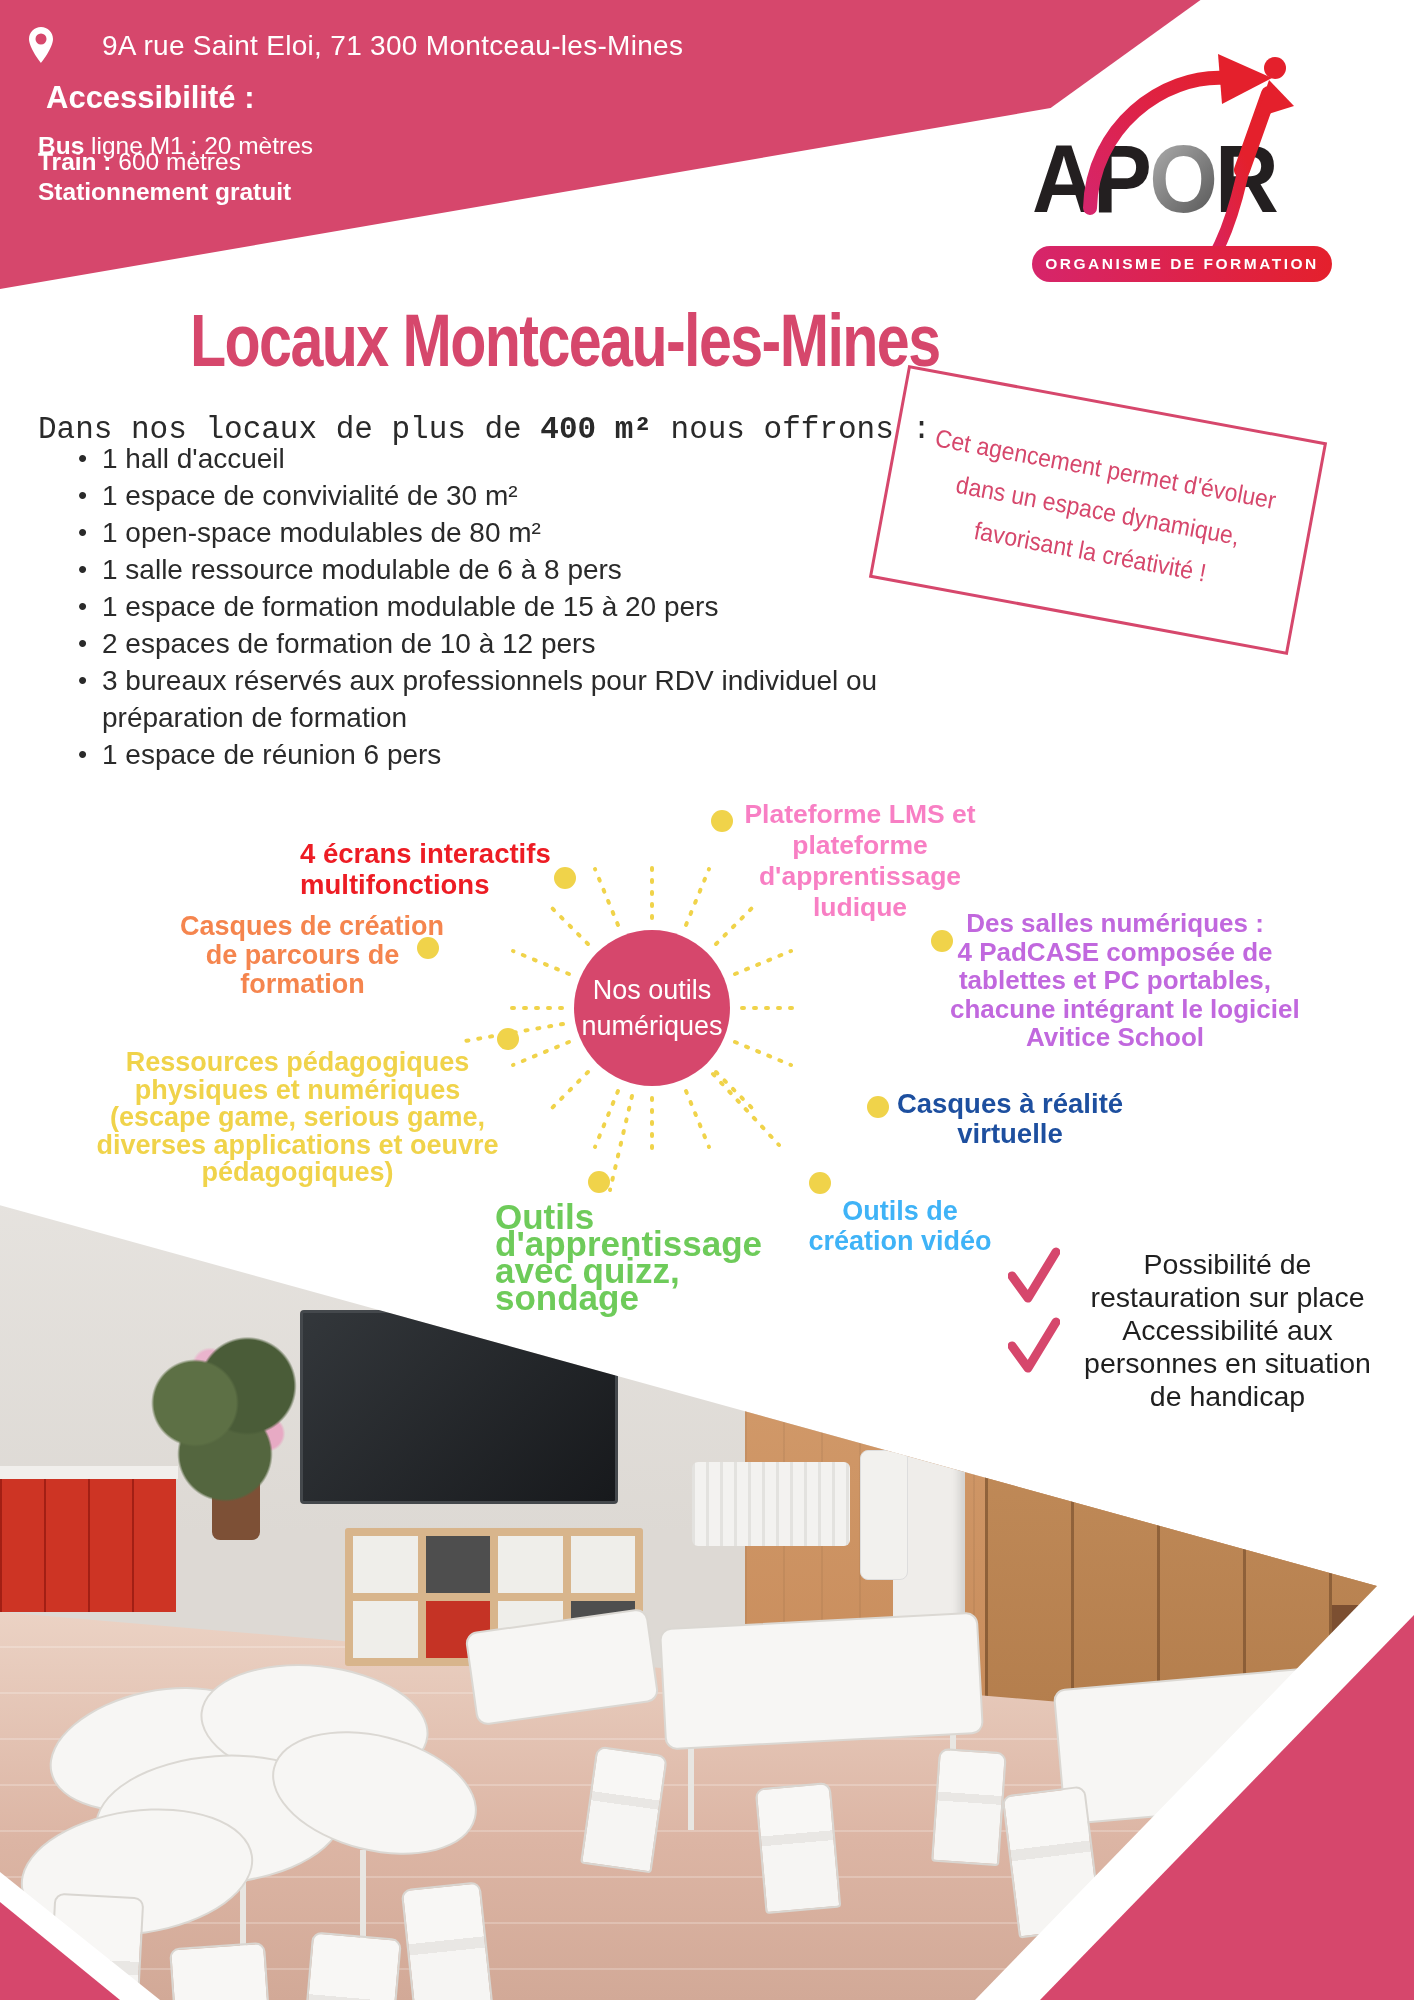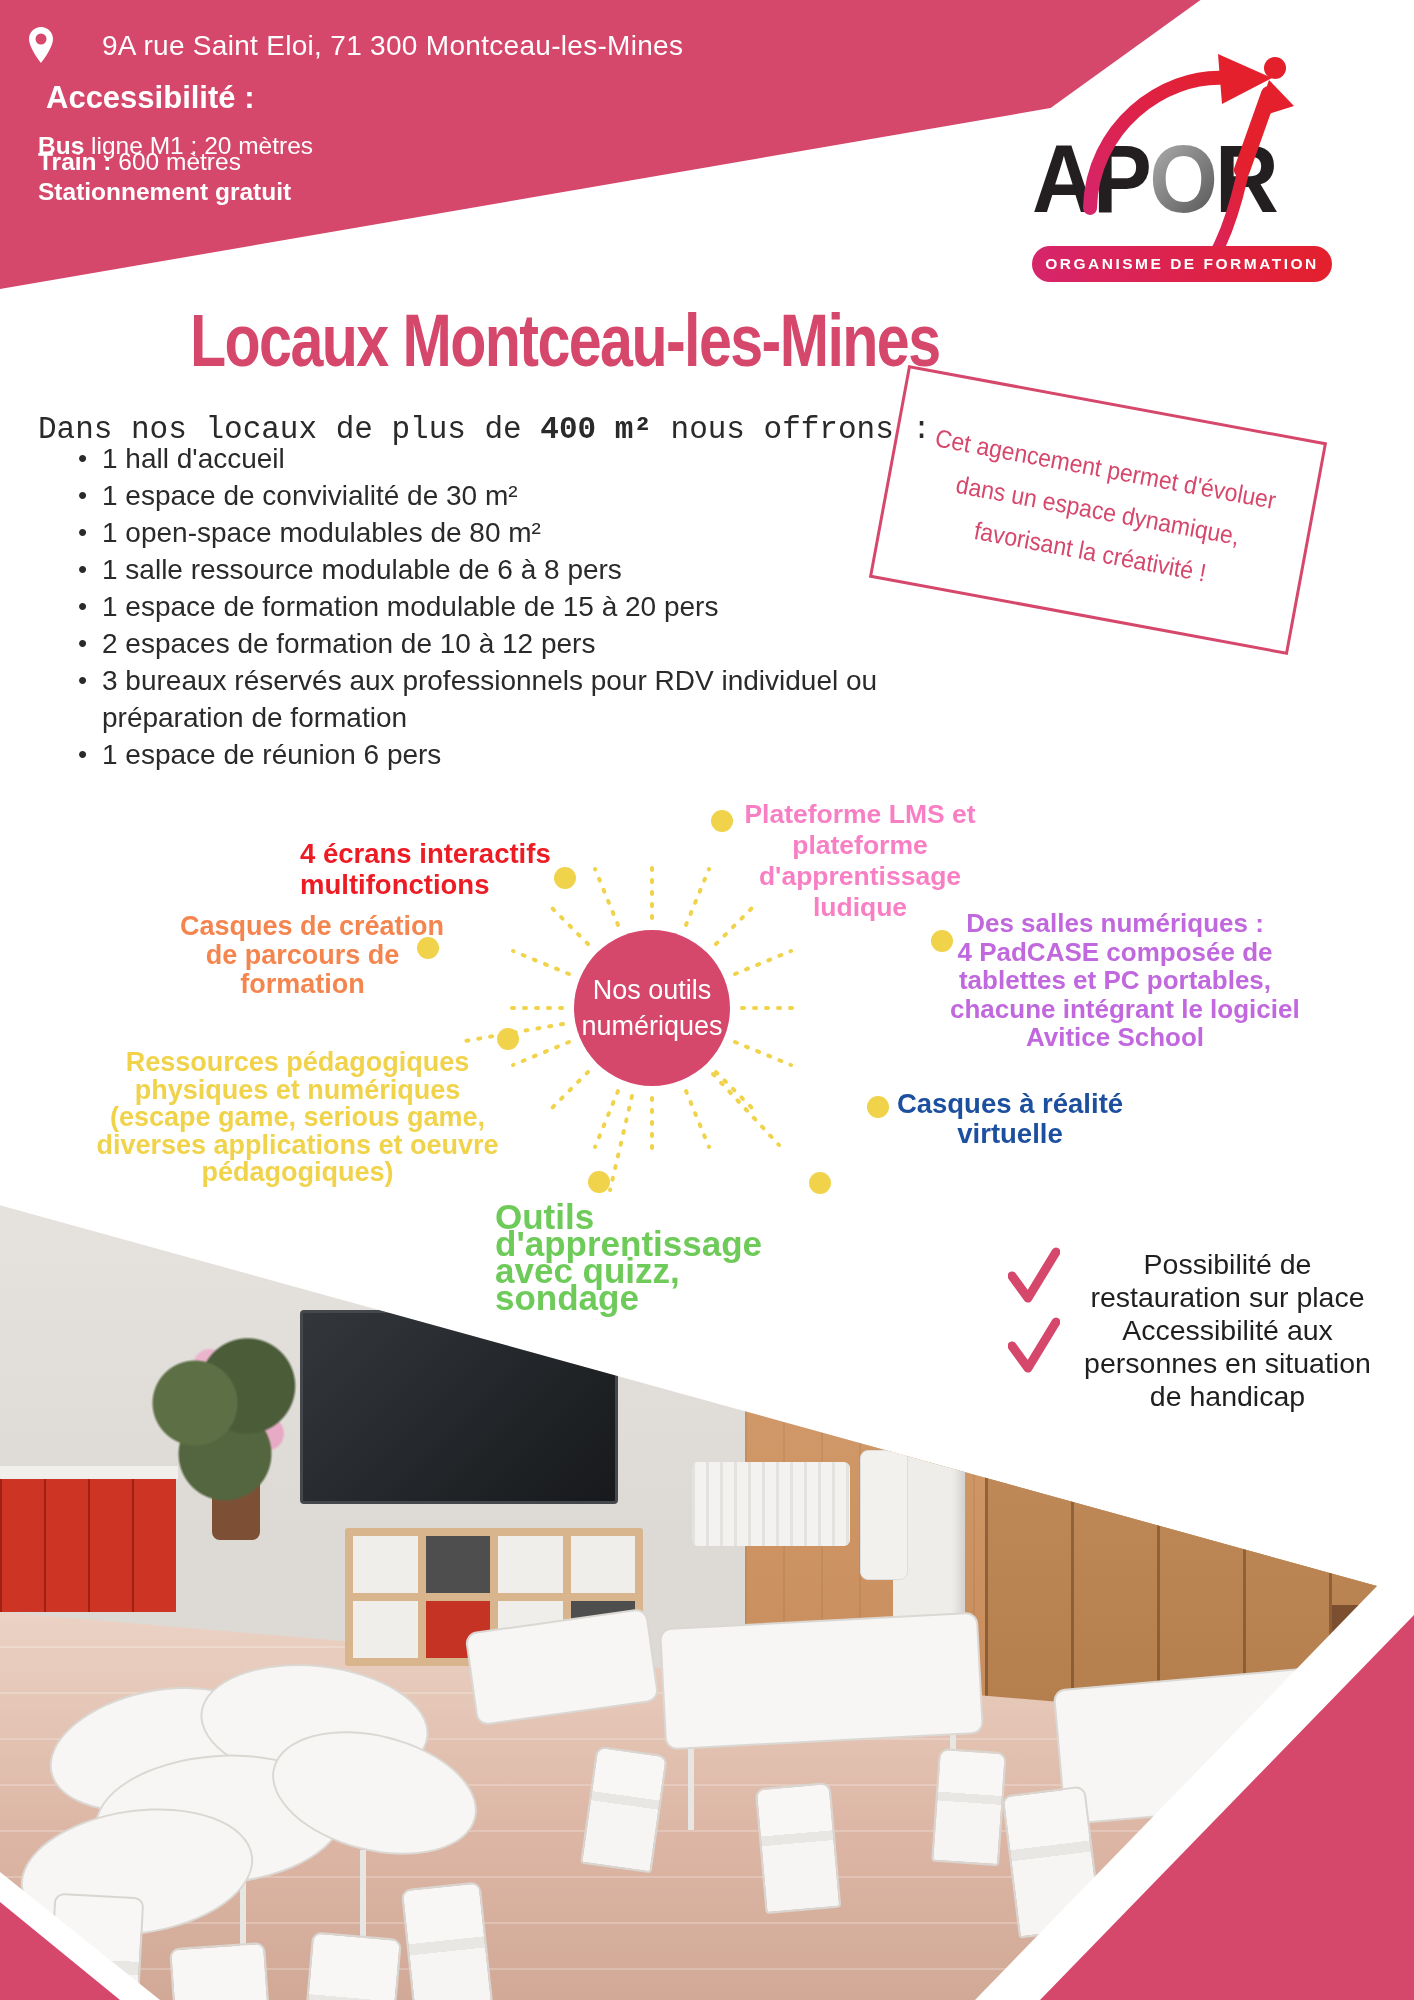--- a/index.html
+++ b/index.html
@@ -208,20 +208,24 @@
   </div>
   <div class="abs dlabel lab-casques" style="color: rgb(29, 79, 159);">
     <div>Casques à réalité</div>
     <div>virtuelle</div>
   </div>
   <div class="abs dlabel lab-quizz" style="color: rgb(110, 203, 90);">
     <div>Outils</div>
     <div>d'apprentissage</div>
     <div>avec quizz,</div>
     <div>sondage</div>
+  </div>
+  <div class="abs dlabel lab-video" style="color: rgb(63, 179, 247);">
+    <div>Outils de</div>
+    <div>création vidéo</div>
   </div>
 
   <svg class="abs chk-mark" style="left:1008px;top:1246px" viewBox="0 0 52 58">
     <path d="M4 30 L 20 52 L 48 6" fill="none" stroke="#d6476c" stroke-width="9" stroke-linecap="round" stroke-linejoin="round"></path>
   </svg>
   <div class="abs chk-text" style="left:1060px;top:1248px">
     <div>Possibilité de</div>
     <div>restauration sur place</div>
   </div>
   <svg class="abs chk-mark" style="left:1008px;top:1316px" viewBox="0 0 52 58">

